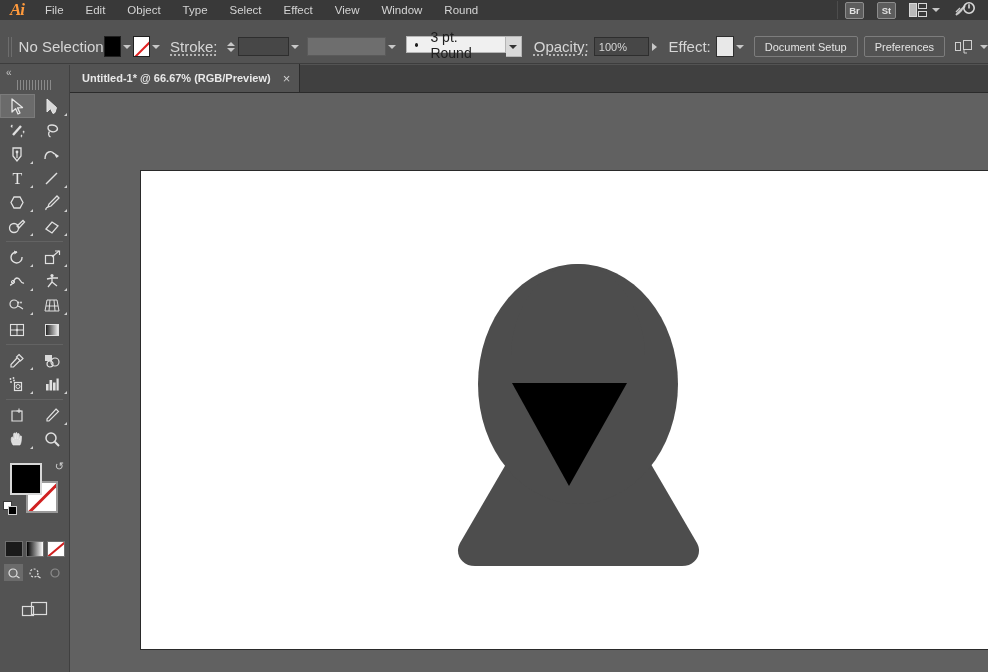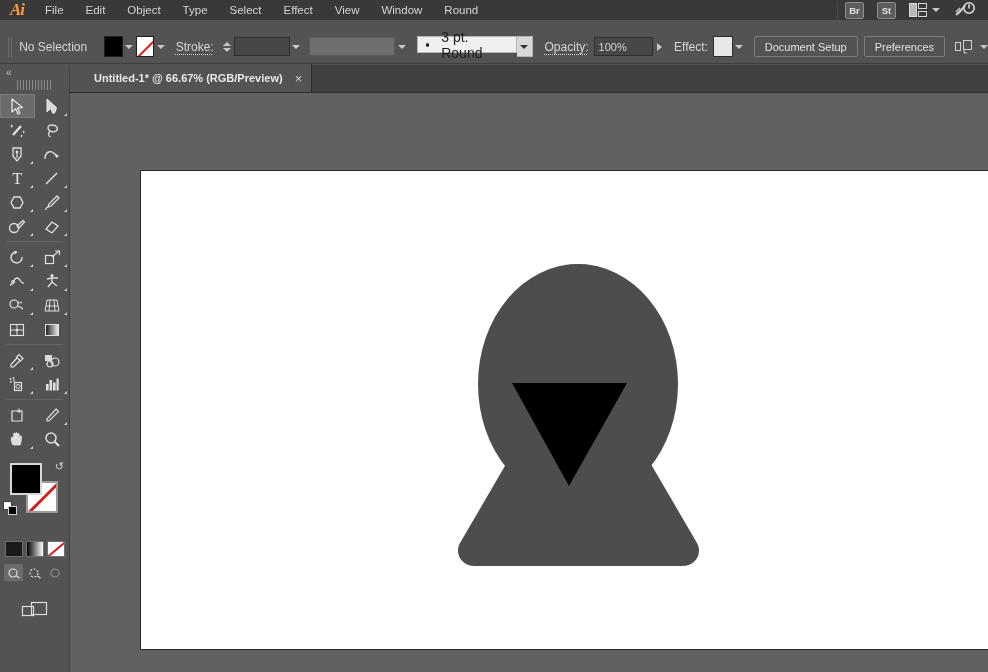--- a/index.html
+++ b/index.html
@@ -40,21 +40,21 @@
   .chev { width: 0; height: 0; border-left: 4px solid transparent; border-right: 4px solid transparent;
           border-top: 4px solid #c6c6c6; margin-left: 5px; }
   .power-ico { margin-left: 10px; margin-right: 4px; display: flex; align-items: center; }
 
   
   .controlbar {
     position: absolute; left: 0; top: 30px; width: 988px; height: 34px;
     background: #535353; border-bottom: 1px solid #3d3d3d;
     display: flex; align-items: center; padding-left: 8px;
   }
-  .cb-label { font-size: 12px; color: #d6d6d6; white-space: nowrap; }
+  .cb-label { font-size: 15px; color: #d6d6d6; white-space: nowrap; }
   .grip { width: 7px; height: 20px; margin-right: 5px;
     background: repeating-linear-gradient(to right, #6d6d6d 0 1px, transparent 1px 3px); }
   .swatch-box {
     width: 21px; height: 21px; border: 1px solid #202020; background: #000;
   }
   .swatch-none {
     width: 21px; height: 21px; border: 1px solid #202020; background: #fff; position: relative; overflow: hidden;
   }
   .swatch-none::after {
     content: ""; position: absolute; left: -4px; top: 9px; width: 30px; height: 2px;
@@ -93,21 +93,21 @@
   
   .tabbar {
     position: absolute; left: 70px; top: 65px; width: 918px; height: 28px;
     background: #404040; border-bottom: 1px solid #2b2b2b;
     display: flex; align-items: flex-end;
   }
   .doc-tab {
     height: 28px; background: #535353; border-right: 1px solid #2b2b2b;
     display: flex; align-items: center; padding: 0 9px 0 12px; gap: 12px;
   }
-  .doc-tab-label { font-size: 11px; color: #e8e8e8; font-weight: bold; white-space: nowrap; margin-left: 12px; }
+  .doc-tab-label { font-size: 11px; color: #e8e8e8; font-weight: bold; white-space: nowrap; }
   .tab-close { font-size: 13px; color: #cfcfcf; line-height: 1; }
 
   
   .toolbar {
     position: absolute; left: 0; top: 65px; width: 70px; height: 607px;
     background: #535353; border-right: 1px solid #404040;
   }
   .tb-collapse { height: 15px; display: flex; align-items: center; padding-left: 6px; color: #c3c3c3; font-size: 10px; }
   .tb-grip {
     height: 10px; margin: 0 auto 4px; width: 36px;

